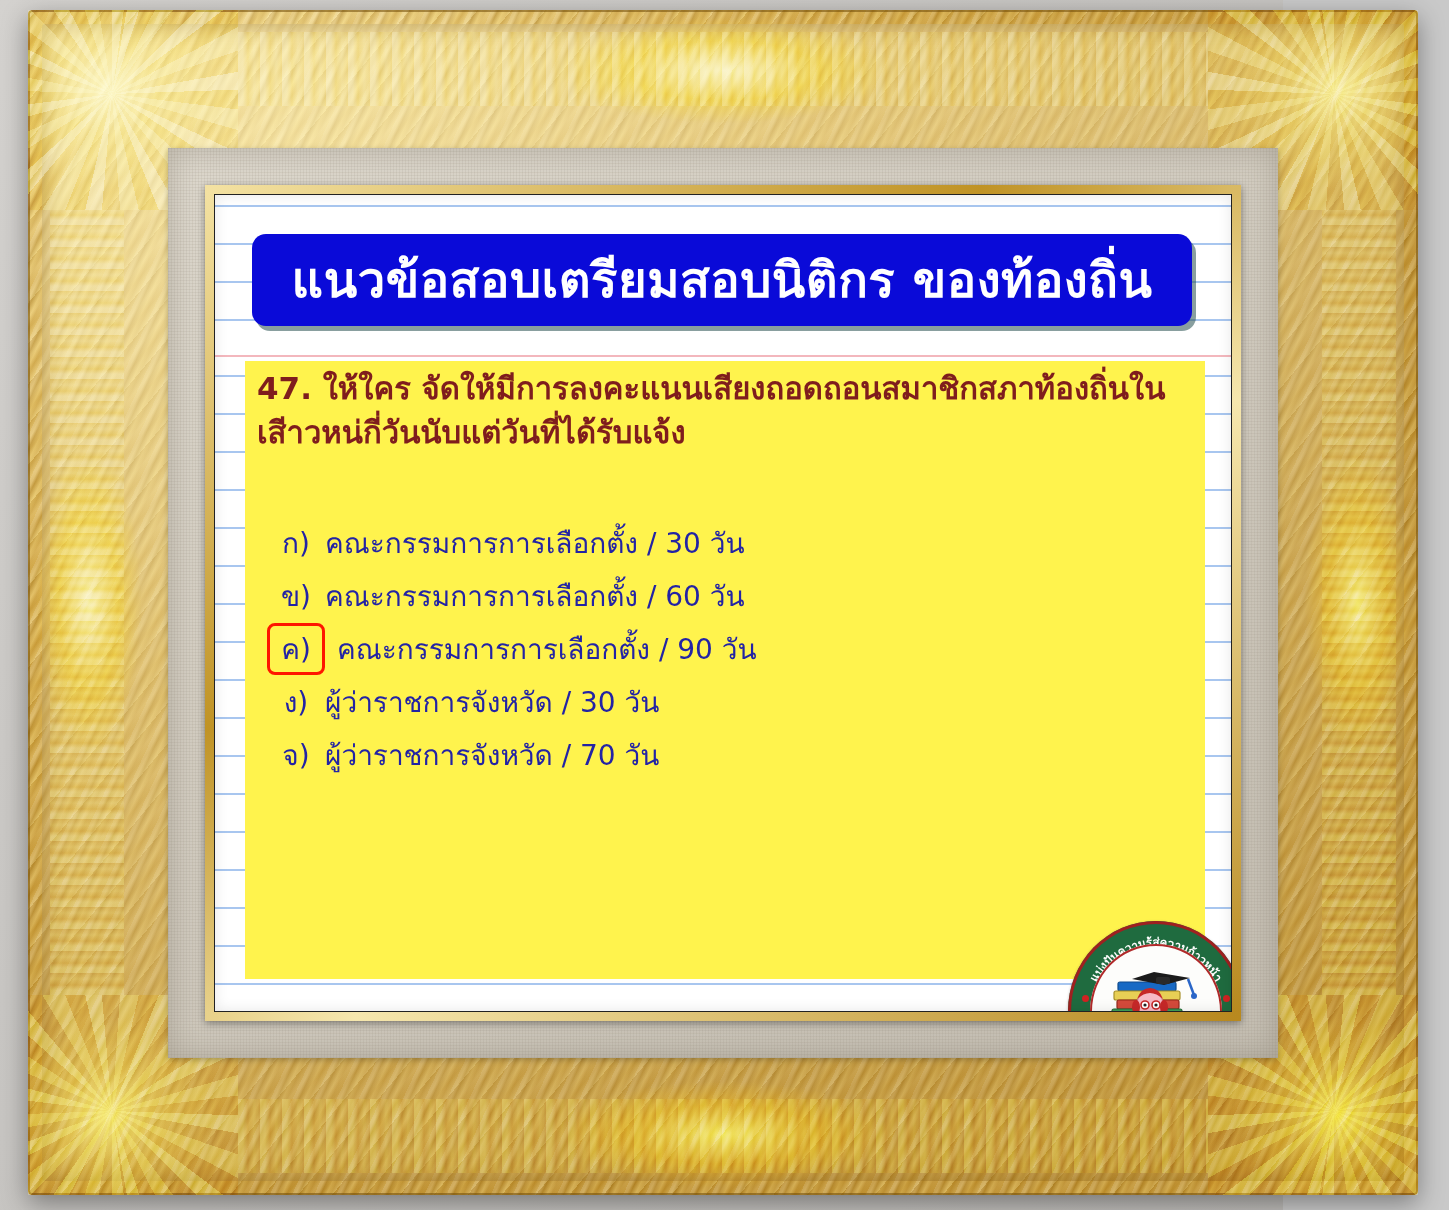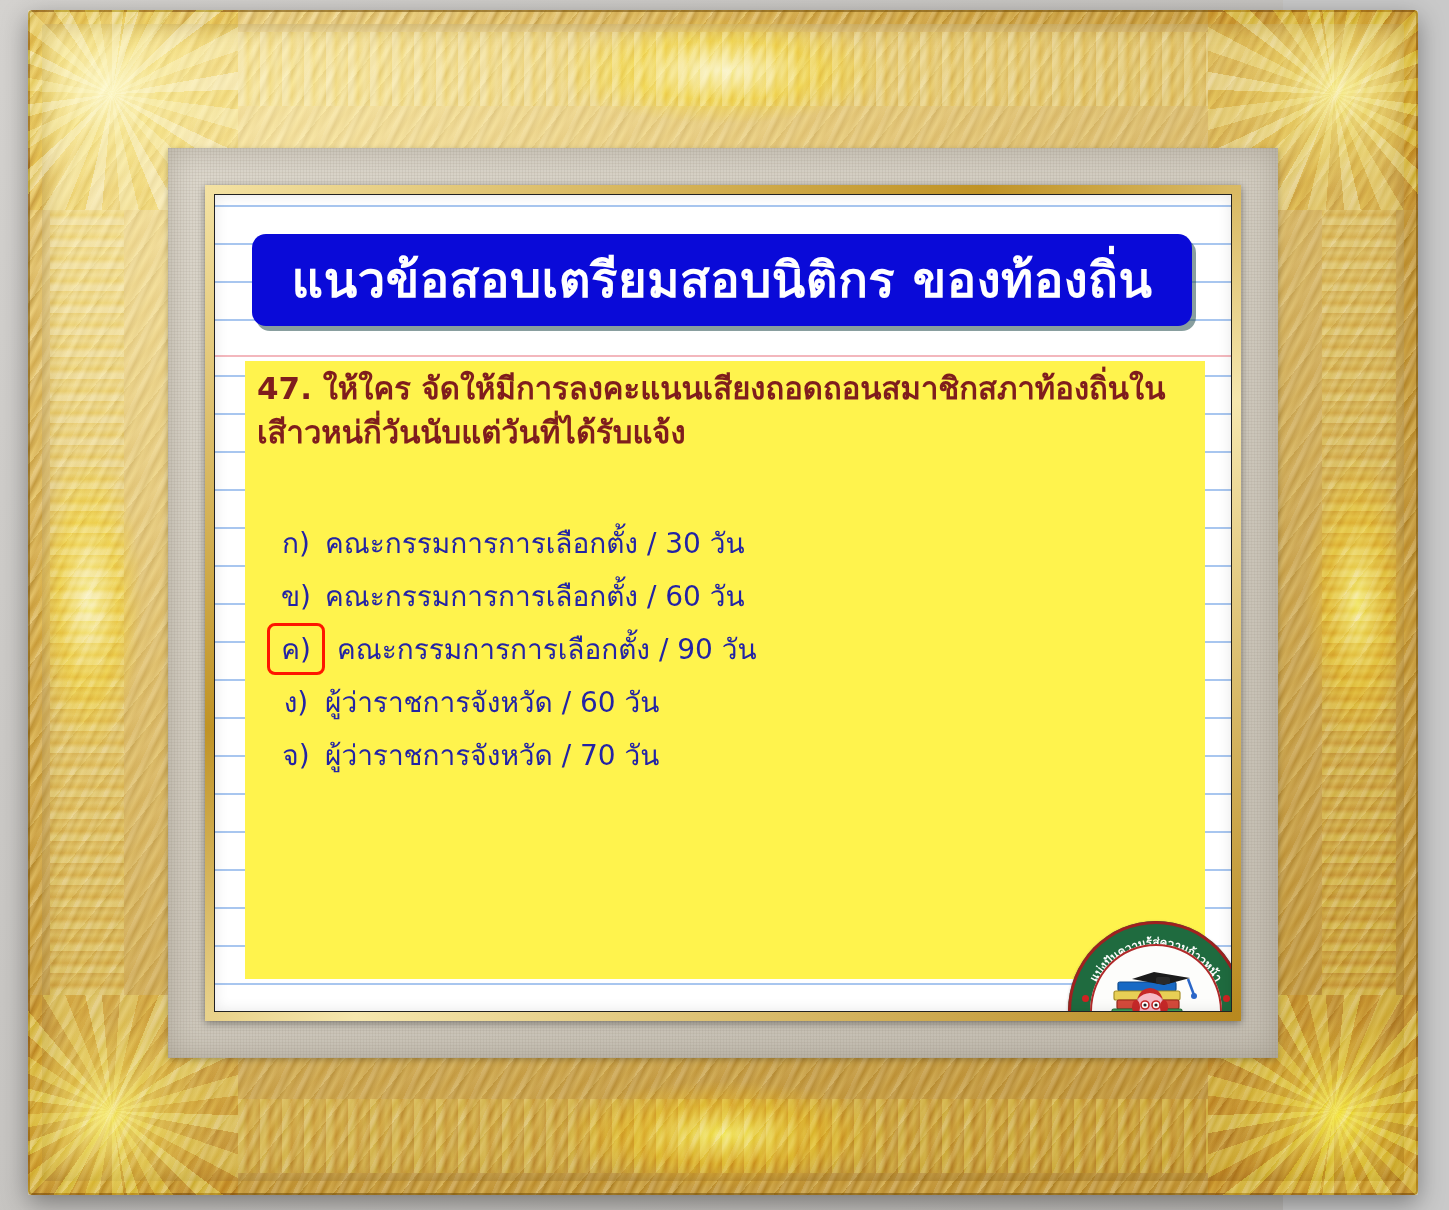--- a/index.html
+++ b/index.html
@@ -366,21 +366,21 @@
           <div class="choice">
             <span class="choice-label">ข)</span>
             <span class="choice-text">คณะกรรมการการเลือกตั้ง / 60 วัน</span>
           </div>
           <div class="choice selected">
             <span class="choice-label">ค)</span>
             <span class="choice-text">คณะกรรมการการเลือกตั้ง / 90 วัน</span>
           </div>
           <div class="choice">
             <span class="choice-label">ง)</span>
-            <span class="choice-text">ผู้ว่าราชการจังหวัด / 60 วัน</span>
+            <span class="choice-text">ผู้ว่าราชการจังหวัด / 30 วัน</span>
           </div>
           <div class="choice">
             <span class="choice-label">จ)</span>
             <span class="choice-text">ผู้ว่าราชการจังหวัด / 70 วัน</span>
           </div>
         </div>
 
       <div id="seal">
         <svg class="seal-ring-text upper" viewBox="0 0 176 180">
           <defs>

